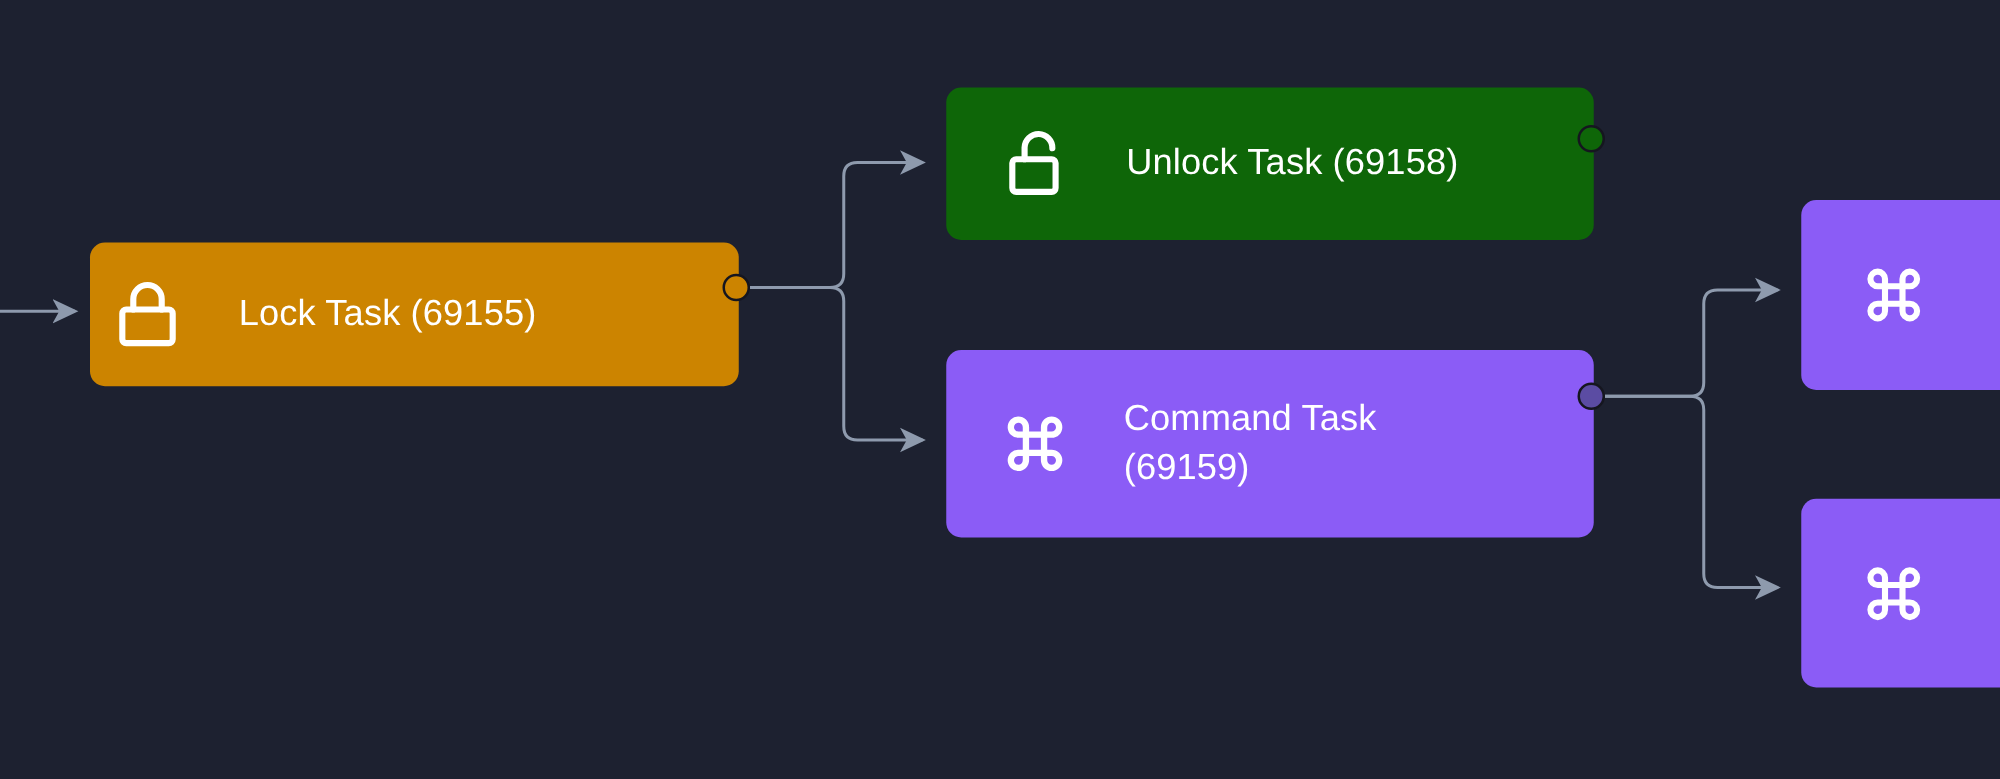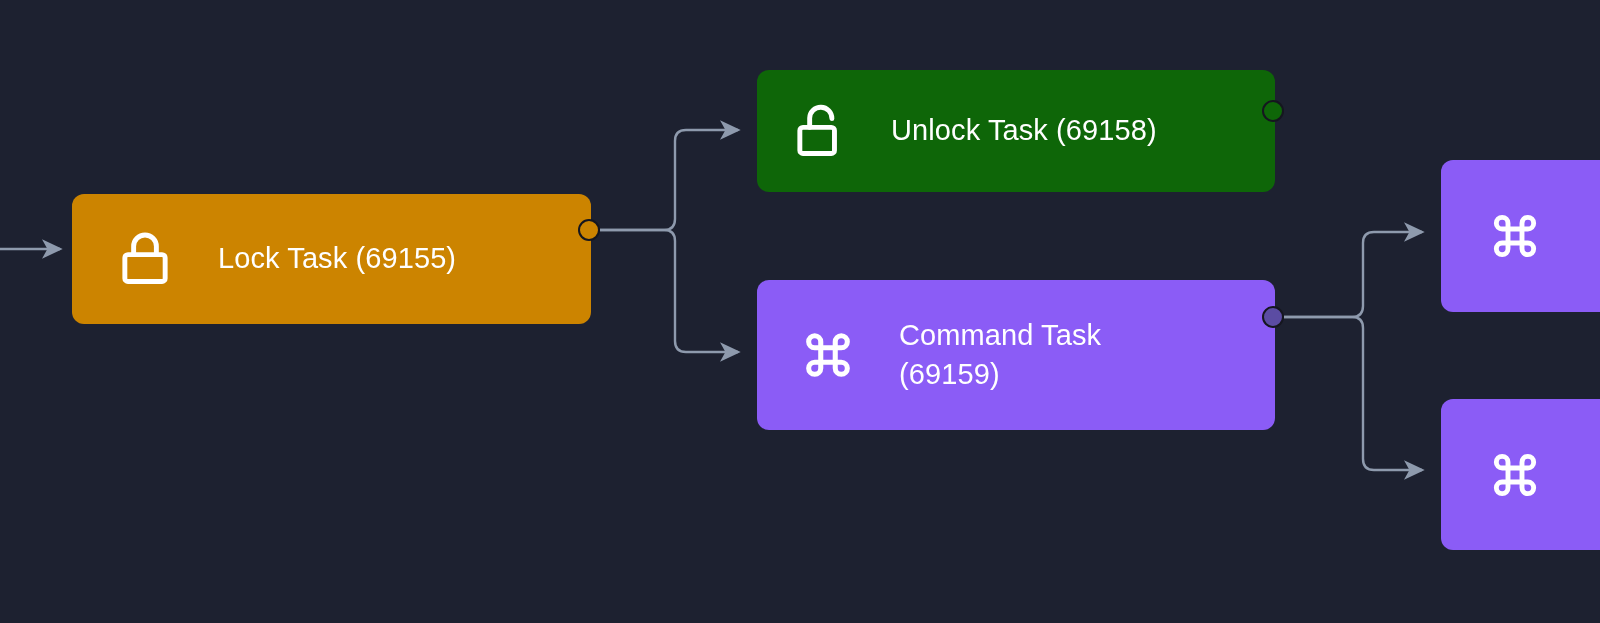--- a/index.html
+++ b/index.html
@@ -70,32 +70,32 @@
 
     <path d="M 600 230 L 664 230 Q 675 230 675 219 L 675 141 Q 675 130 686 130 L 738 130" fill="none" stroke="#8e9aad" stroke-width="2.4" marker-end="url(#arrow)"></path>
 
     <path d="M 600 230 L 664 230 Q 675 230 675 241 L 675 341 Q 675 352 686 352 L 738 352" fill="none" stroke="#8e9aad" stroke-width="2.4" marker-end="url(#arrow)"></path>
 
     <path d="M 1284 317 L 1352 317 Q 1363 317 1363 306 L 1363 243 Q 1363 232 1374 232 L 1422 232" fill="none" stroke="#8e9aad" stroke-width="2.4" marker-end="url(#arrow)"></path>
 
     <path d="M 1284 317 L 1352 317 Q 1363 317 1363 328 L 1363 459 Q 1363 470 1374 470 L 1422 470" fill="none" stroke="#8e9aad" stroke-width="2.4" marker-end="url(#arrow)"></path>
   </svg>
 
-  <div class="node node-lock" style="left:72px; top:194px; width:519px; height:130px; padding-left:42px;">
+  <div class="node node-lock" style="left:72px; top:194px; width:519px; height:115px; padding-left:15px;">
     <span class="node-icon">
       <svg width="62" height="62" viewBox="0 0 24 24" fill="none" stroke="#ffffff" stroke-width="1.9" stroke-linecap="round" stroke-linejoin="round">
         <rect x="4.2" y="10.3" width="15.6" height="10.4" rx="1.2"></rect>
         <path d="M7.6 10.3 V7.1 a4.4 4.4 0 0 1 8.8 0 V10.3"></path>
       </svg>
     </span>
     <span class="node-label" style="margin-left:42px;">Lock Task (69155)</span>
     <span class="handle" style="left:506px; top:25px; width:22px; height:22px; background:#cc8400;"></span>
   </div>
 
-  <div class="node node-unlock" style="left:757px; top:70px; width:518px; height:122px; padding-left:32px;">
+  <div class="node node-unlock" style="left:757px; top:70px; width:518px; height:122px; padding-left:42px;">
     <span class="node-icon">
       <svg width="62" height="62" viewBox="0 0 24 24" fill="none" stroke="#ffffff" stroke-width="1.9" stroke-linecap="round" stroke-linejoin="round">
         <rect x="4.2" y="10.6" width="13.4" height="10.1" rx="1.2"></rect>
         <path d="M8.0 10.6 V7.0 a4.3 4.3 0 0 1 8.6 0.2"></path>
       </svg>
     </span>
     <span class="node-label" style="margin-left:40px;">Unlock Task (69158)</span>
     <span class="handle" style="left:505px; top:30px; width:22px; height:22px; background:#0e6608;"></span>
   </div>
 

